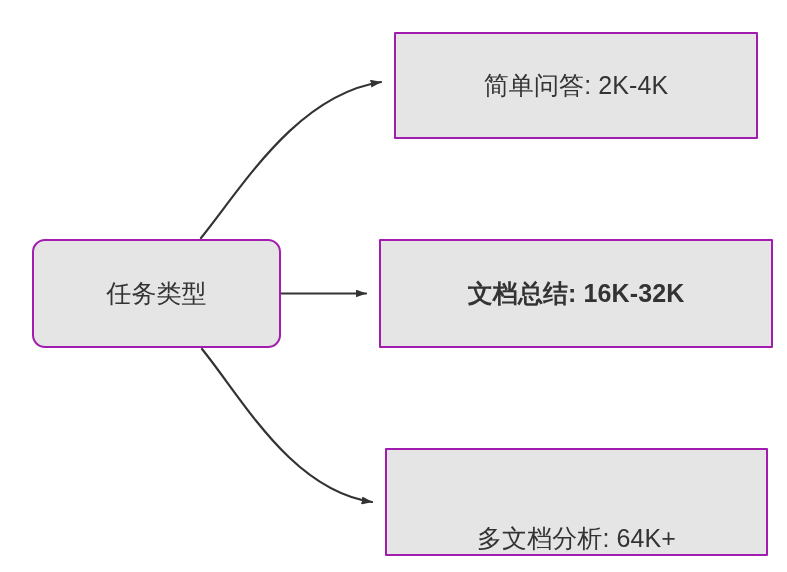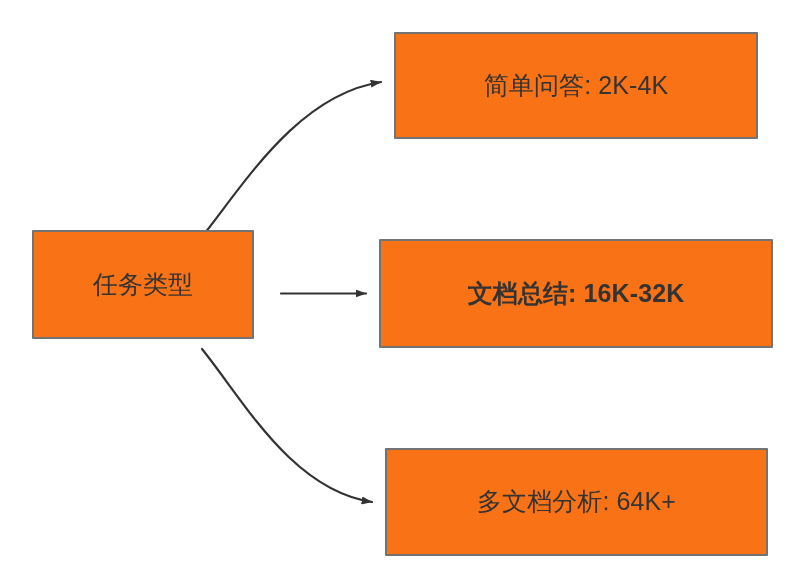--- a/index.html
+++ b/index.html
@@ -26,61 +26,63 @@
     position: absolute;
     left: 0;
     top: 0;
     width: 787px;
     height: 572px;
     pointer-events: none;
   }
   .node {
     position: absolute;
     box-sizing: border-box;
-    background: #f97316;
-    border: 2px solid #737373;
+    background: #e5e5e5;
+    border: 2px solid #a21caf;
     border-radius: 1px;
     display: flex;
     align-items: center;
     justify-content: center;
     text-align: center;
   }
   .node-label {
     color: #333333;
     font-size: 25px;
     line-height: 1.25;
     letter-spacing: 0.1px;
     white-space: nowrap;
     font-family: "Liberation Sans", "DejaVu Sans", sans-serif;
   }
   
   #node-source {
     left: 32px;
-    top: 230px;
-    width: 222px;
+    top: 239px;
+    width: 249px;
     height: 109px;
+    border-radius: 13px;
   }
   #node-target-0 {
     left: 394px;
     top: 32px;
     width: 364px;
     height: 107px;
   }
   #node-target-1 {
     left: 379px;
     top: 239px;
     width: 394px;
     height: 109px;
     font-weight: bold;
   }
   #node-target-2 {
     left: 385px;
     top: 448px;
     width: 383px;
     height: 108px;
+    align-items: flex-end;
   }
 </style>
 </head>
 <body>
 
 <div id="diagram-canvas">
 
   <svg class="edge-layer" viewBox="0 0 787 572" width="787" height="572" xmlns="http://www.w3.org/2000/svg">
     <defs>
       <marker id="arrowhead" markerWidth="11" markerHeight="8" refX="10.4" refY="4" orient="auto" markerUnits="userSpaceOnUse">

